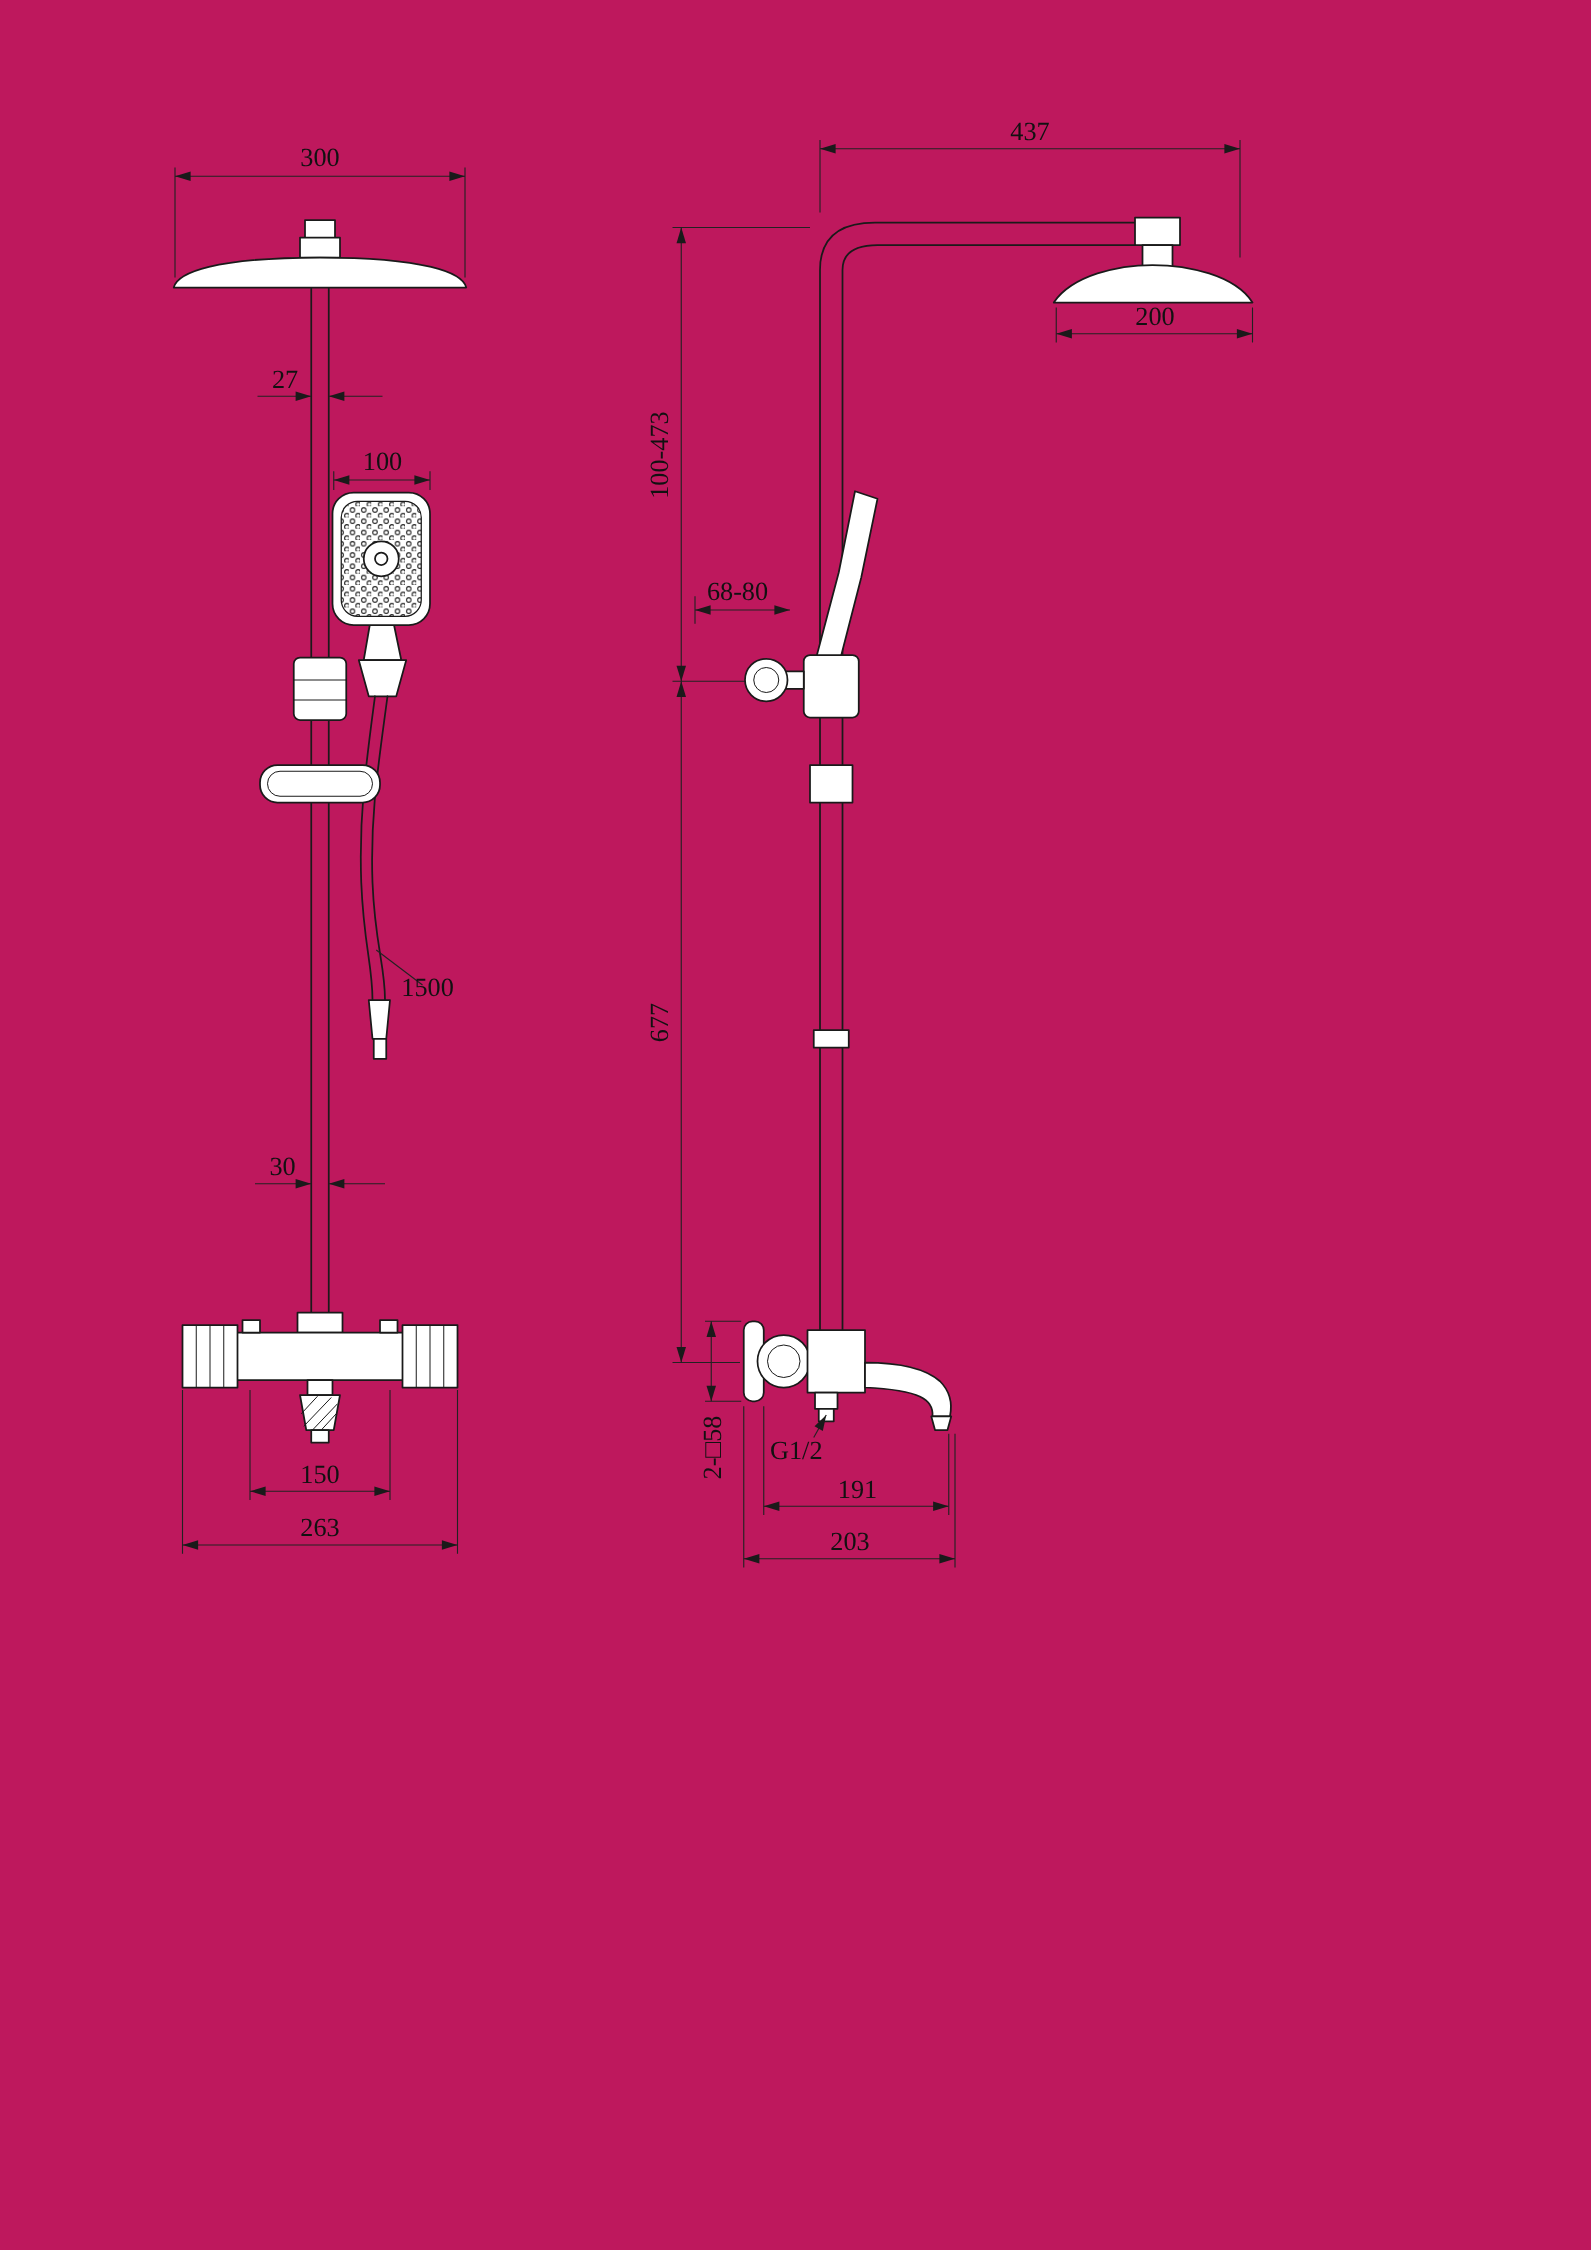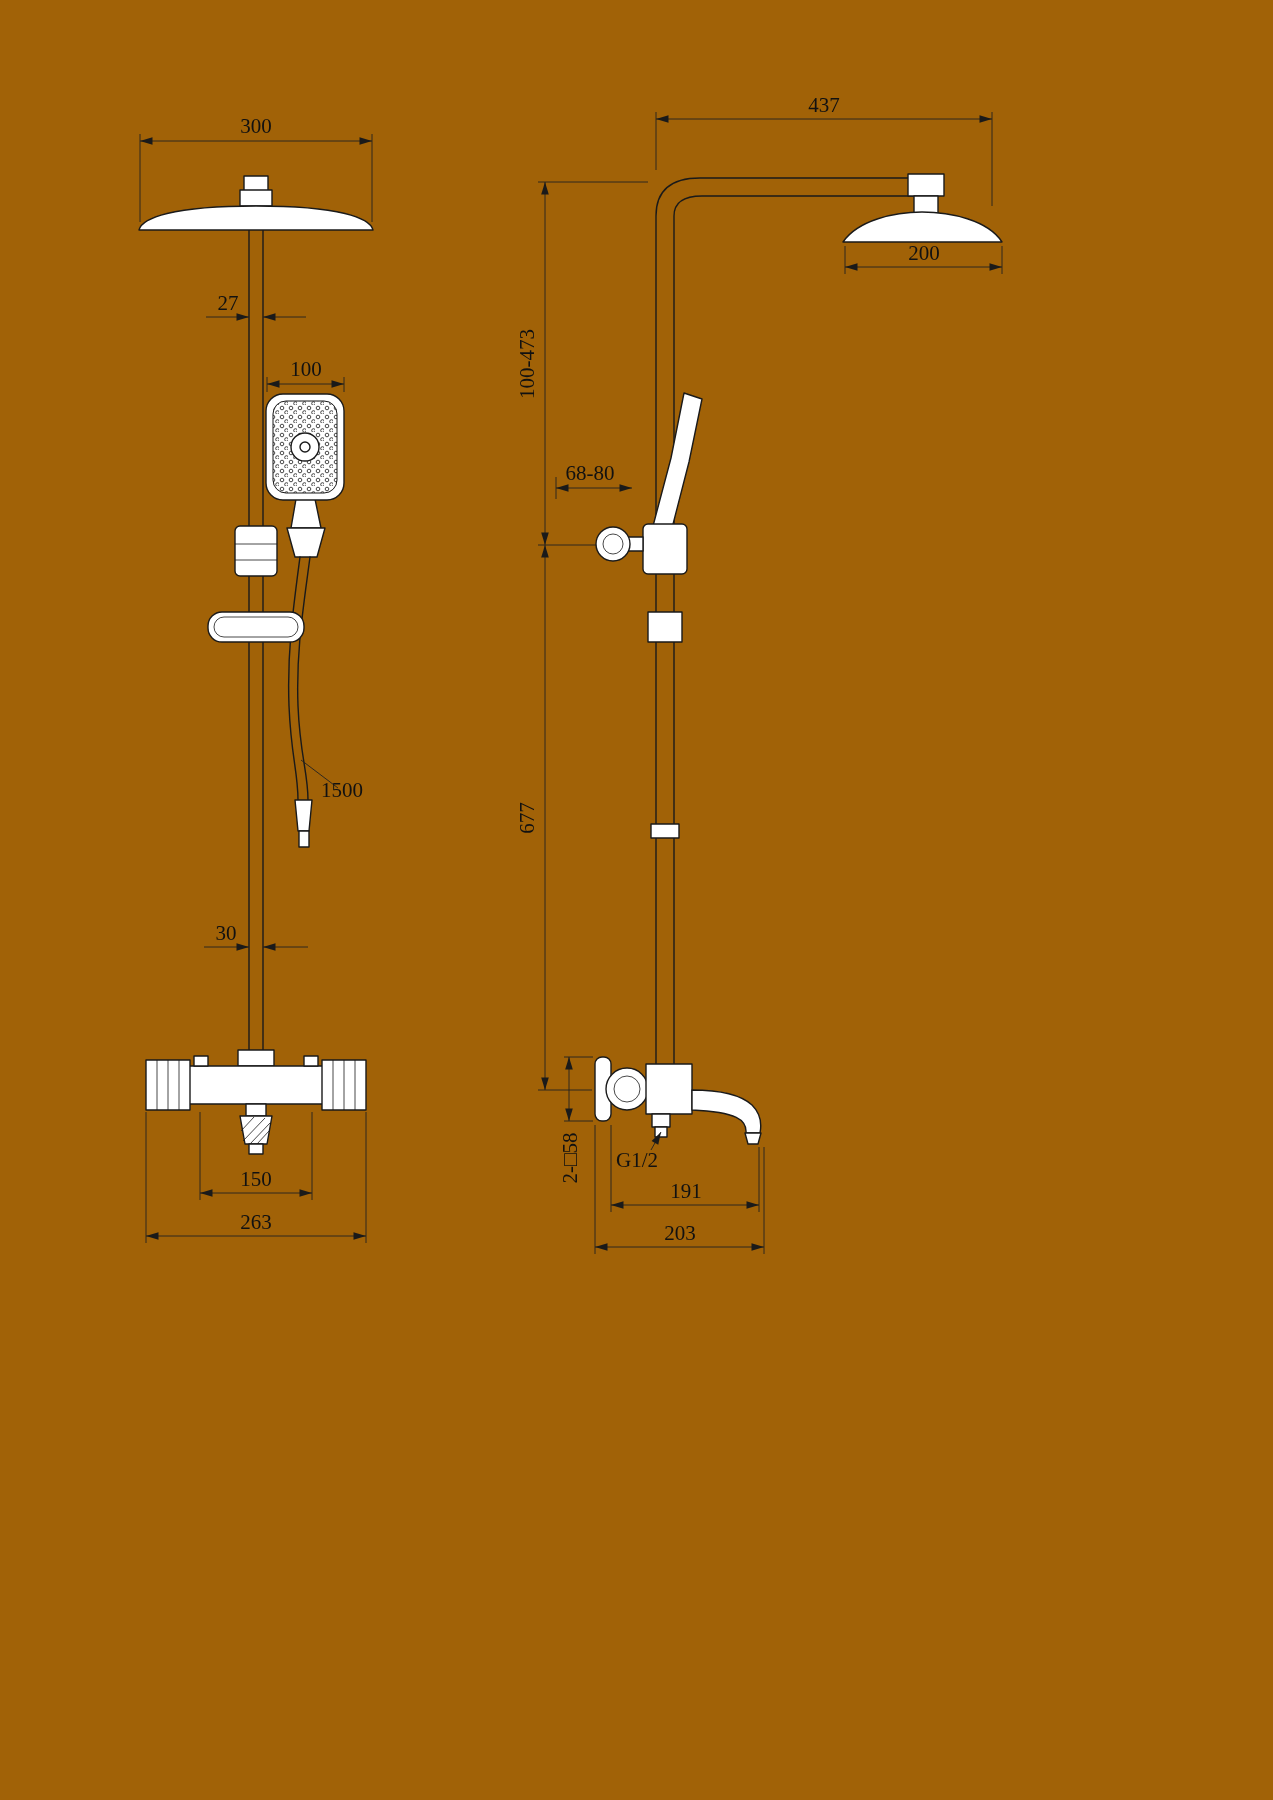--- a/index.html
+++ b/index.html
@@ -1,16 +1,16 @@
 <!DOCTYPE html>
 <html><head>
 <meta charset="utf-8">
 <style>
   html,body{margin:0;padding:0;background:#ffffff}
-  .sheet{width:1273px;height:1800px;background:#a16207;position:relative;overflow:hidden}
+  .sheet{width:1273px;height:1800px;background:#be185d;position:relative;overflow:hidden}
   svg{display:block}
   .o{fill:#ffffff;stroke:#1a1a1a;stroke-width:1.4;stroke-linejoin:round}
   .on{fill:none;stroke:#1a1a1a;stroke-width:1.4;stroke-linejoin:round;stroke-linecap:round}
   .d{fill:none;stroke:#222222;stroke-width:0.9}
   .h{fill:none;stroke:#1a1a1a;stroke-width:0.8}
   text{font-family:"Liberation Serif", serif;font-size:21px;fill:#111111;text-anchor:middle}
 </style>
 </head>
 <body>
 

